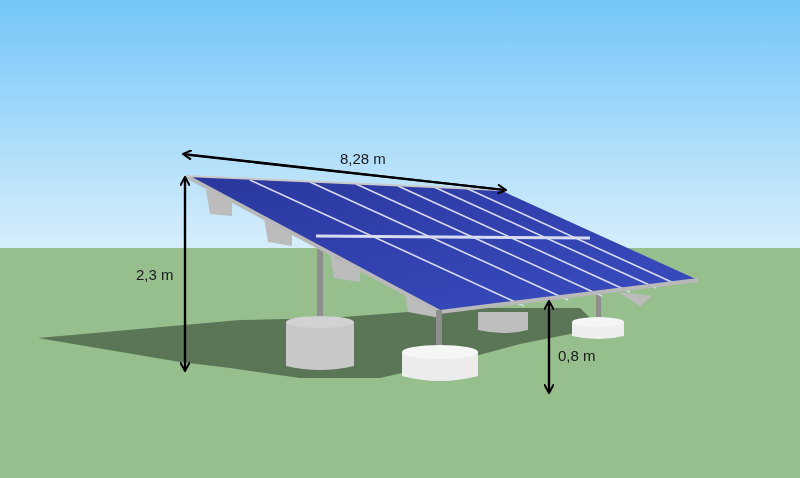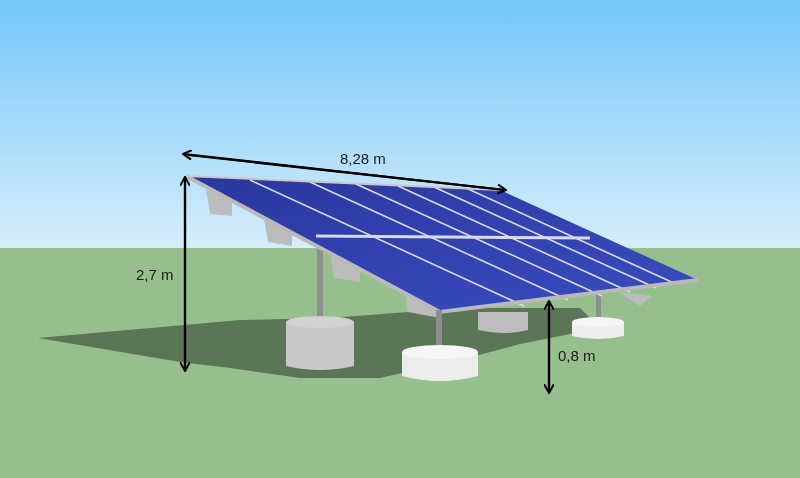--- a/index.html
+++ b/index.html
@@ -91,15 +91,15 @@
     <line x1="188" y1="155" x2="505" y2="190" stroke="#000" stroke-width="2.2" marker-end="url(#arrowHead)"></line>
 
     <line x1="185" y1="370" x2="185" y2="178" stroke="#000" stroke-width="2.2" marker-end="url(#arrowHead)"></line>
     <line x1="185" y1="180" x2="185" y2="370" stroke="#000" stroke-width="2.2" marker-end="url(#arrowHead)"></line>
 
     <line x1="549" y1="392" x2="549" y2="302" stroke="#000" stroke-width="2.2" marker-end="url(#arrowHead)"></line>
     <line x1="549" y1="304" x2="549" y2="392" stroke="#000" stroke-width="2.2" marker-end="url(#arrowHead)"></line>
   </svg>
 
   <div class="label label-width">8,28 m</div>
-  <div class="label label-height">2,7 m</div>
+  <div class="label label-height">2,3 m</div>
   <div class="label label-clearance">0,8 m</div>
 </div>
 
 </body></html>

